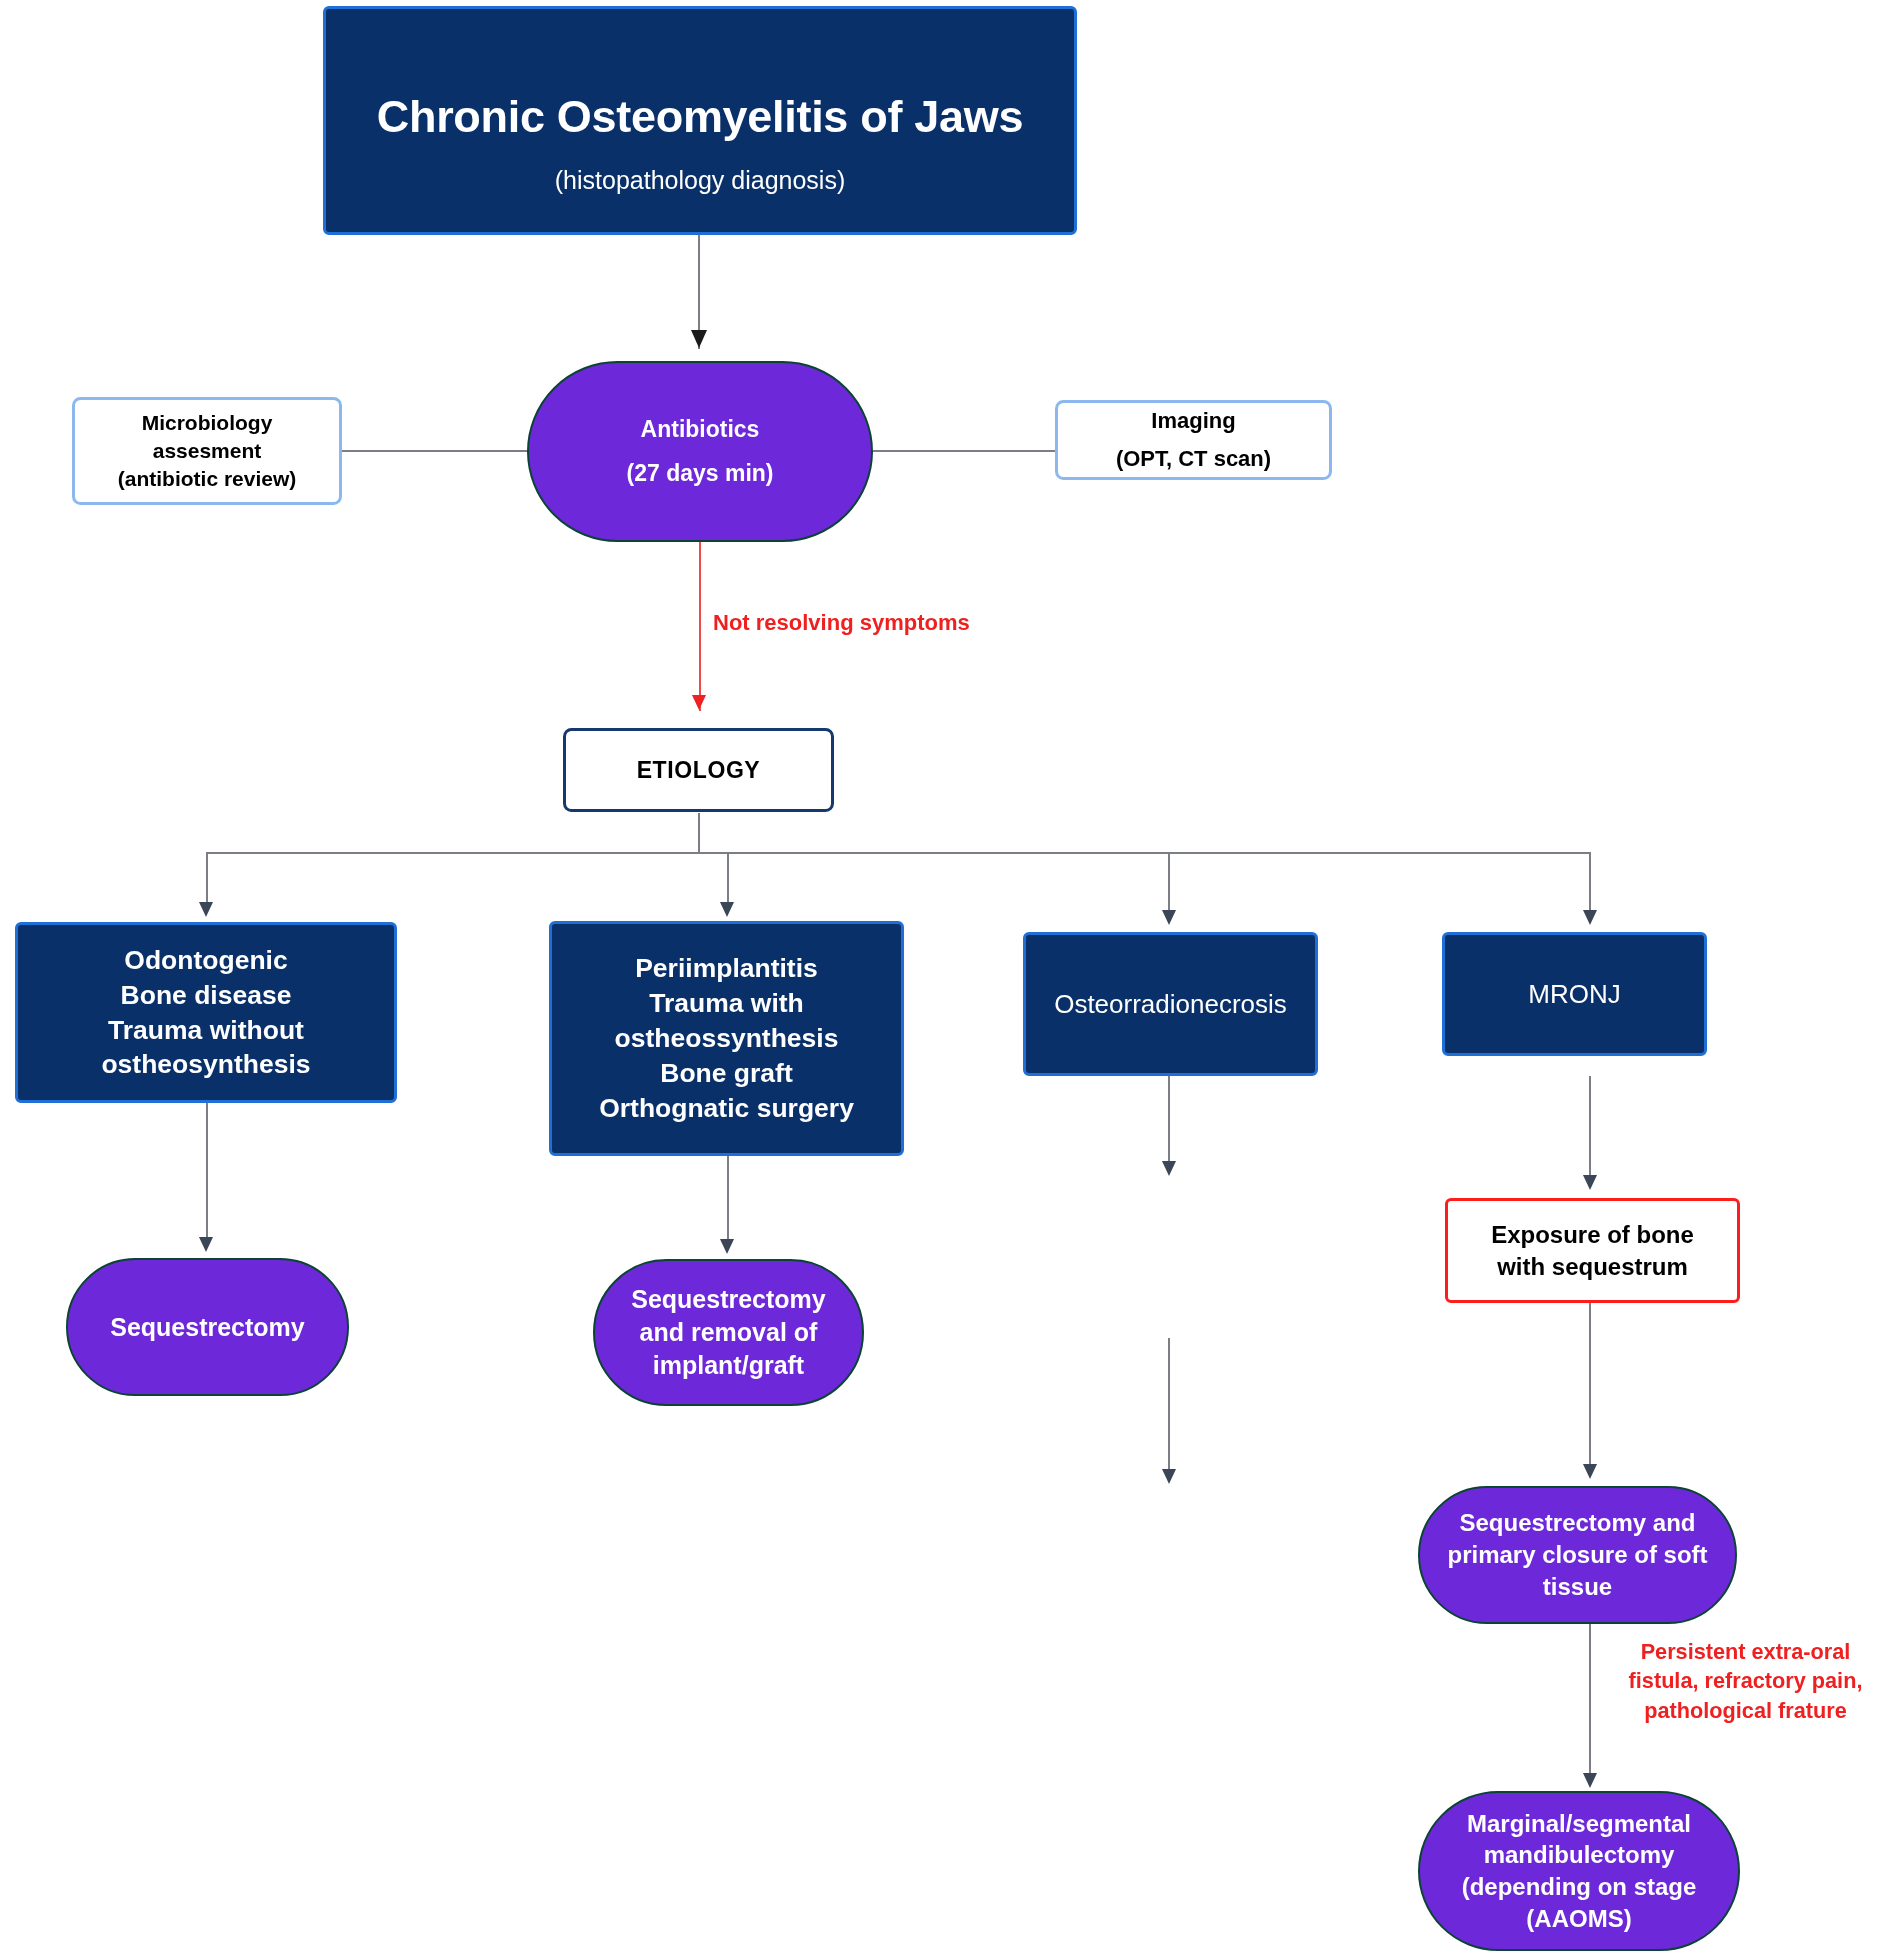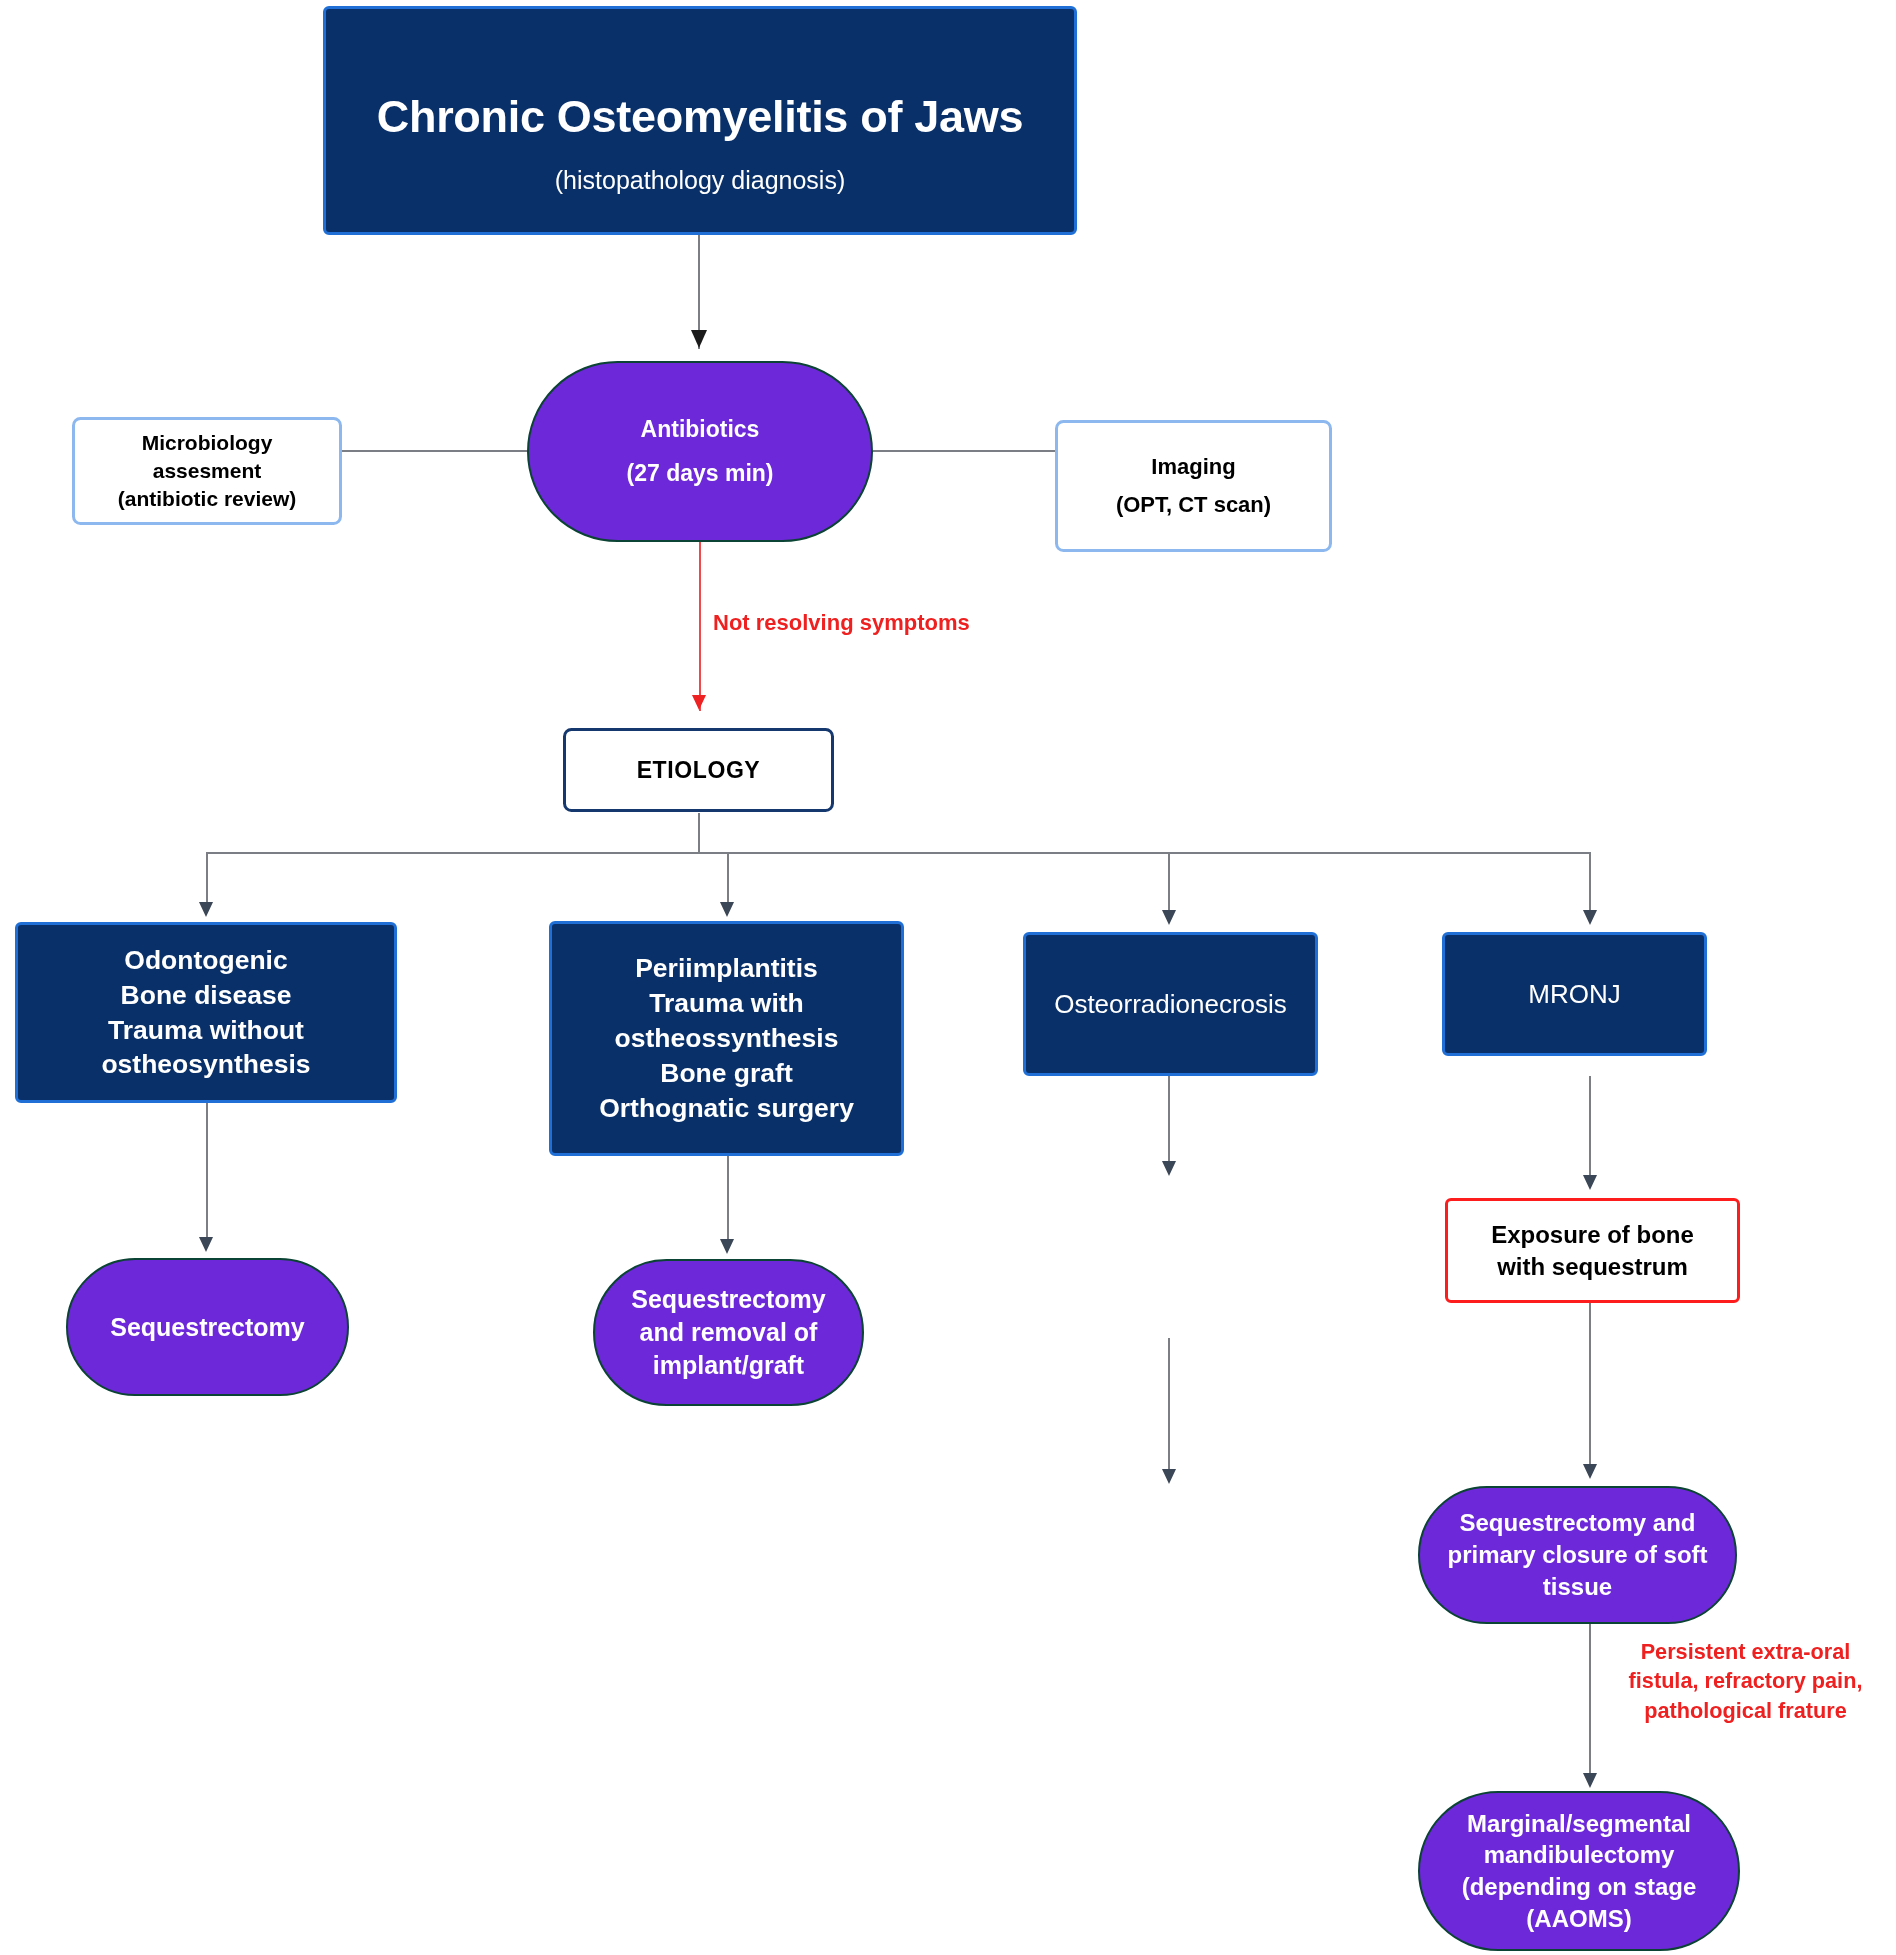--- a/index.html
+++ b/index.html
@@ -41,21 +41,20 @@
     font-weight: bold;
     border-radius: 6px;
   }
   
   .n-whiteblue {
     background: #ffffff;
     border: 3px solid #8cb8ef;
     color: #000000;
     font-weight: bold;
     border-radius: 8.4px;
-    margin-top: 20px;
   }
   
   .n-whitenavy {
     background: #ffffff;
     border: 3px solid #15386e;
     color: #000000;
     font-weight: bold;
     border-radius: 8.4px;
   }
   
@@ -147,21 +146,21 @@
 
   <div class="ln h" style="left:342px; top:450px; width:187px;"></div>
 
   <div class="node n-green pill" style="left:527px; top:361px; width:346px; height:181px; font-size:23px;">
     <div class="txt" style="line-height:1.9;">Antibiotics
 (27 days min)</div>
   </div>
 
   <div class="ln h" style="left:873px; top:450px; width:184px;"></div>
 
-  <div class="node n-whiteblue" style="left:1055px; top:400px; width:277px; height:132px; font-size:22px;">
+  <div class="node n-whiteblue" style="left:1055px; top:400px; width:277px; height:80px; font-size:22px;">
     <div class="txt" style="line-height:1.75;">Imaging
 (OPT, CT scan)</div>
   </div>
 
   <div class="ln v red" style="left:699px; top:542px; width:1.8px; height:169px;"></div>
   <div class="arrow red" style="left:692px; top:695px;"></div>
   <div class="edge-label" style="left:713px; top:608px; width:313px; font-size:22px; text-align:left;">Not resolving symptoms</div>
 
   <div class="node n-whitenavy" style="left:563px; top:728px; width:271px; height:84px; font-size:23px; letter-spacing:0.6px;">
     <div class="txt">ETIOLOGY</div>

